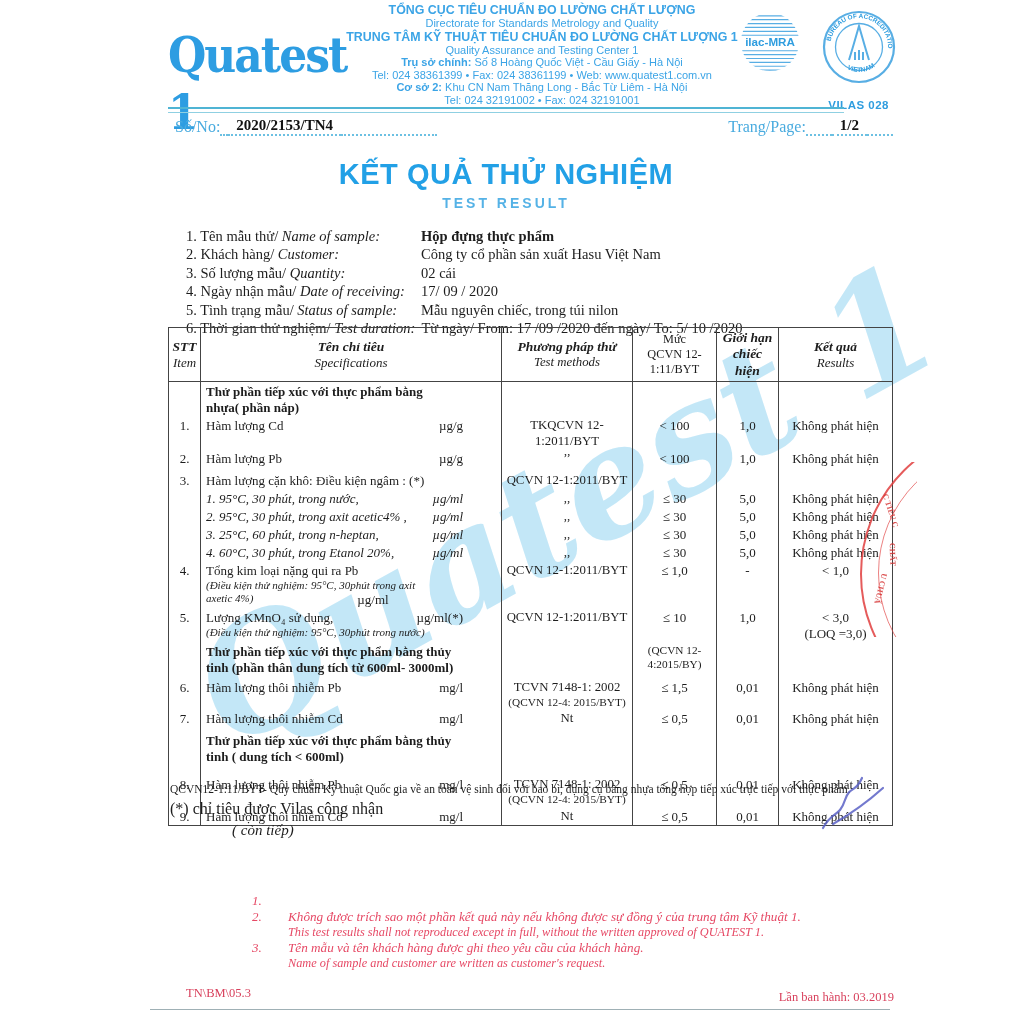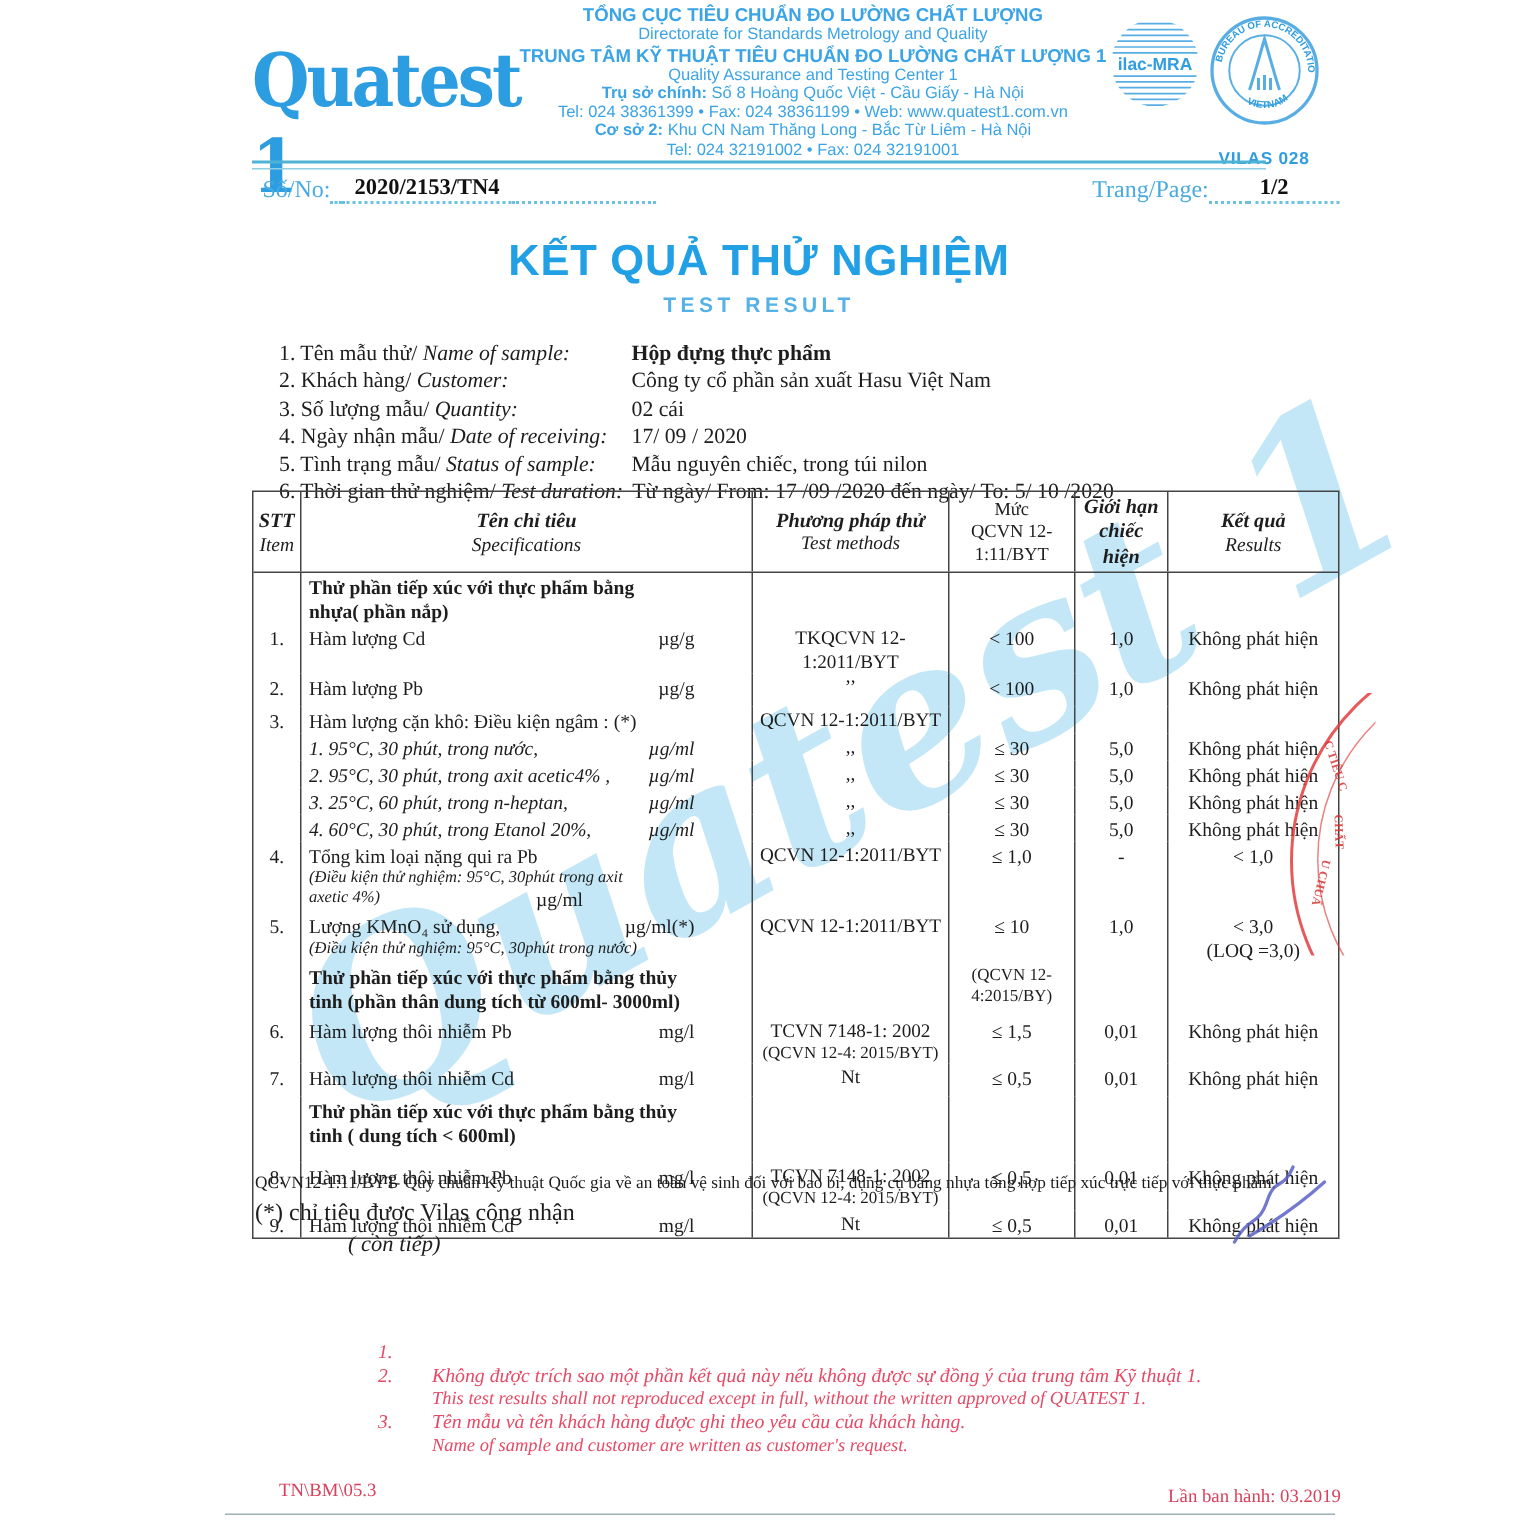--- a/index.html
+++ b/index.html
@@ -8,21 +8,21 @@
   
   .header-flex{position:absolute;left:168px;top:2px;width:700px;display:flex;z-index:1;}
   .logo-quatest{width:200px;padding-top:24px;}
   .logo-text{font-family:"DejaVu Serif",serif;font-weight:bold;font-size:44px;color:#2d9de2;
              letter-spacing:-2px;transform:scaleY(1.12);transform-origin:left top;}
   .org{flex:1;text-align:center;font-family:"Liberation Sans",sans-serif;color:#3ba4e6;
        line-height:1.14;padding-top:1px;}
   .org-line{font-size:11px;white-space:nowrap;width:max-content;margin-left:50%;transform:translateX(-50%);}
   .org-line.ob{font-weight:bold;font-size:12.4px;}
   .org-line b{font-weight:bold;}
-  .logos-right{width:170px;display:flex;align-items:flex-start;gap:4px;padding-top:8px;}
+  .logos-right{width:170px;display:flex;align-items:flex-start;gap:20px;padding-top:8px;}
   .vilas-col{display:flex;flex-direction:column;align-items:center;}
   .vilas-label{font-family:"Liberation Sans",sans-serif;font-weight:bold;font-size:11.5px;
                color:#2f9ddf;letter-spacing:.5px;margin-top:11px;}
   .divider{position:absolute;left:168px;top:107px;width:676px;height:3px;
            border-top:2px solid #4fb4d4;border-bottom:1px solid #8fd0e2;z-index:1;}
   
   .ref-row{position:absolute;left:175px;top:117px;width:718px;display:flex;
            justify-content:space-between;color:#49abdf;font-size:16px;z-index:1;}
   .ref-part{display:flex;align-items:flex-end;}
   .leader-val{border-bottom:2px dotted #6cc0e2;color:#111;font-weight:bold;font-size:15px;

